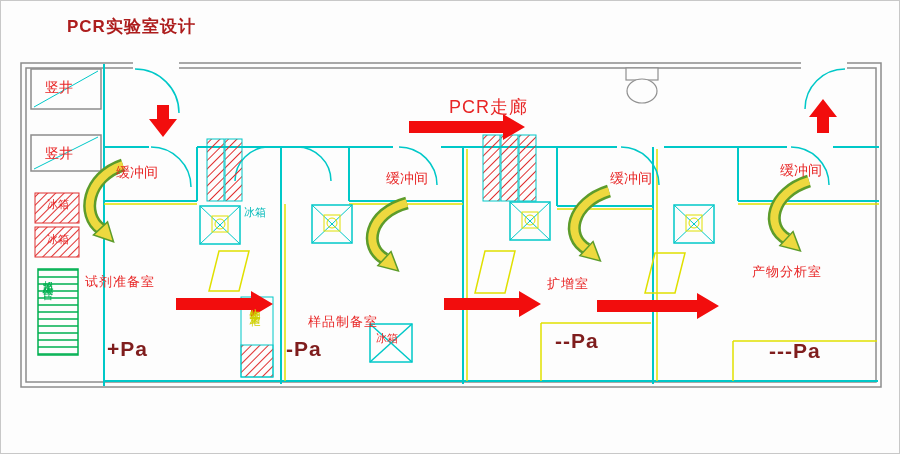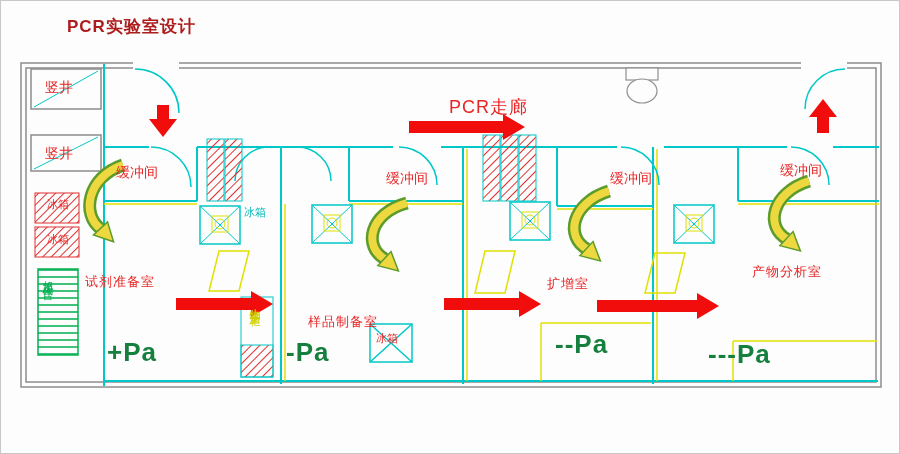--- a/index.html
+++ b/index.html
@@ -10,21 +10,21 @@
     overflow:hidden;
   }
   .plan-svg{position:absolute;left:0;top:0;}
   .lbl{position:absolute;white-space:nowrap;z-index:5;}
   .red{color:#e82525;}
   .title{font-size:17px;font-weight:bold;color:#ad1d1d;letter-spacing:1px;}
   .corridor{font-size:18px;color:#e82525;letter-spacing:1px;}
   .s12{font-size:14px;}
   .s11{font-size:11px;}
   .room{font-size:13px;color:#e82525;letter-spacing:1px;}
-  .pressure{font-size:26px;font-weight:bold;color:#15803d;letter-spacing:1px;}
+  .pressure{font-size:21px;font-weight:bold;color:#7f1d1d;letter-spacing:1px;}
   .cyan-txt{color:#00b9b9;}
   .green-txt{color:#00b050;}
   .yellow-txt{color:#cfcf00;}
   .vert{writing-mode:vertical-rl;text-orientation:upright;letter-spacing:2px;}
 </style>
 </head>
 <body>
 
 <div class="canvas">
 
@@ -232,15 +232,15 @@
   <span class="lbl red s12" style="left:779px;top:161px;">缓冲间</span>
 
   <span class="lbl room" style="left:84px;top:272px;">试剂准备室</span>
   <span class="lbl room" style="left:307px;top:277px;margin-top:35px;">样品制备室</span>
   <span class="lbl room" style="left:546px;top:274px;">扩增室</span>
   <span class="lbl room" style="left:751px;top:262px;">产物分析室</span>
 
   <span class="lbl pressure" style="left:106px;top:336px;">+Pa</span>
   <span class="lbl pressure" style="left:285px;top:336px;">-Pa</span>
   <span class="lbl pressure" style="left:554px;top:328px;">--Pa</span>
-  <span class="lbl pressure" style="left:707px;top:338px;">---Pa</span>
+  <span class="lbl pressure" style="left:768px;top:338px;">---Pa</span>
 
 </div>
 
 </body></html>

